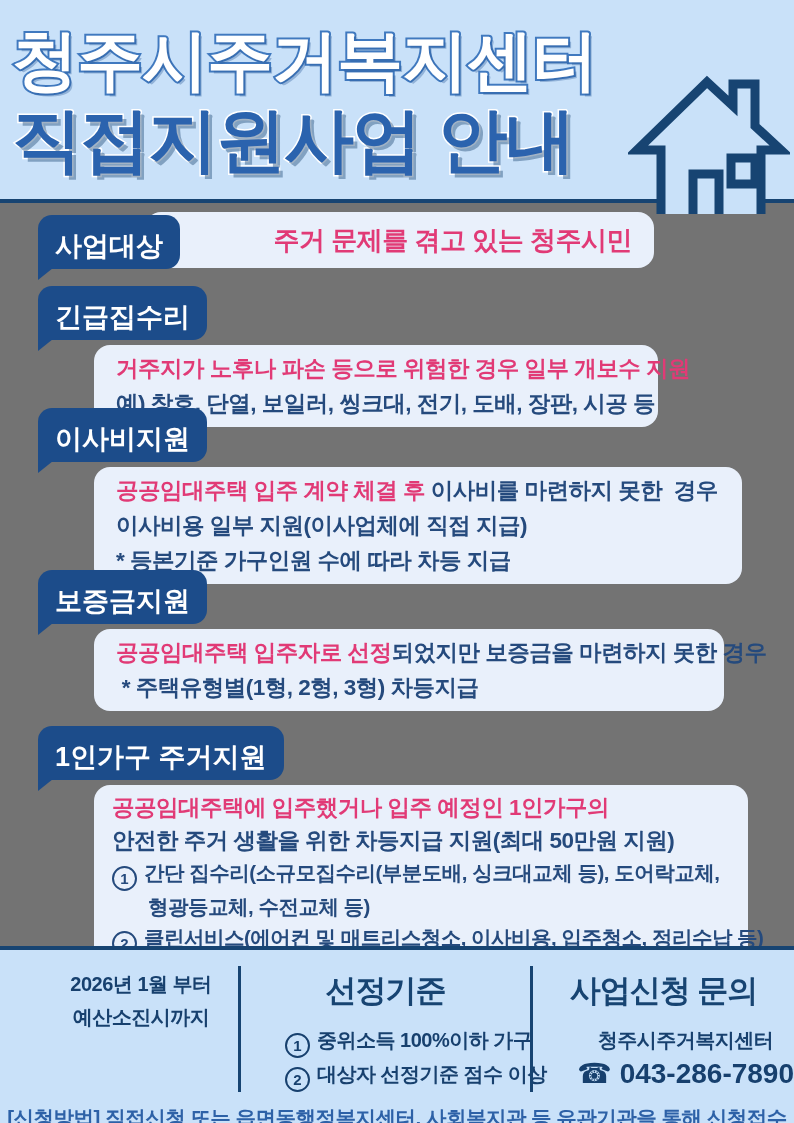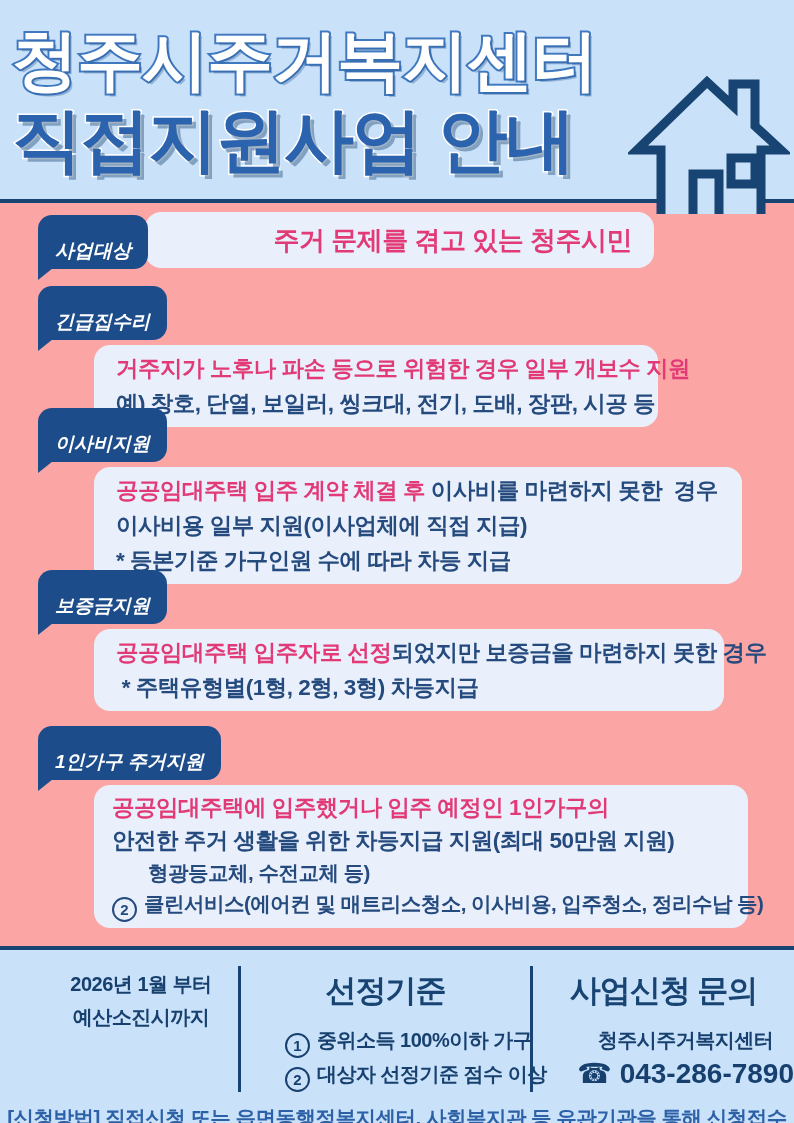--- a/index.html
+++ b/index.html
@@ -1,18 +1,18 @@
 <!DOCTYPE html>
 <html lang="ko" style="--c-header_bg: #c9e1f9; --c-navy: #174472; --c-badge: #1c4c8a; --c-box: #e9f0fb; --c-pink: #e13a76; --c-text: #254a7d; --c-band_text: #17406e; --c-method: #2d61a7; --c-title_fill: #2b63ae; --c-title_outline: #4079bf;"><head>
 <meta charset="utf-8">
 <style>
   html,body { margin:0; padding:0; background:#e9e9e9; }
   .page {
     position:relative; width:794px; height:1123px; margin:0 auto;
-    background:#fca5a5; overflow:hidden;
+    background:#737373; overflow:hidden;
     font-family:"Liberation Sans","DejaVu Sans",sans-serif;
     color:var(--c-text,#254a7d);
   }
   
   .header {
     position:absolute; top:0; left:0; right:0; height:199px;
     background:var(--c-header_bg,#c9e1f9);
     border-bottom:4px solid var(--c-navy,#174472);
   }
   .title1 {
@@ -28,22 +28,22 @@
     color:var(--c-title_fill,#2b63ae); -webkit-text-stroke:3px #ffffff;
     paint-order:stroke fill;
     text-shadow:4px 4px 0 rgba(23,64,110,.40);
   }
   .house { position:absolute; top:72px; right:4px; width:162px; height:146px; z-index:5; }
   
   .s { position:absolute; left:38px; }
   .badge {
     position:relative; display:inline-block; z-index:2;
     background:var(--c-badge,#1c4c8a); color:#ffffff;
-    font-size:19px; font-weight:900; line-height:1; white-space:pre;
-    padding:26px 17px 9px; border-radius:14px 14px 14px 0;font-style:italic;
+    font-size:27px; font-weight:900; line-height:1; white-space:pre;
+    padding:18px 17px 9px; border-radius:14px 14px 14px 0;
   }
   .badge::after {
     content:""; position:absolute; left:0; bottom:-11px; width:0; height:0;
     border-top:12px solid var(--c-badge,#1c4c8a);
     border-right:15px solid transparent;
   }
   .box {
     background:var(--c-box,#e9f0fb); border-radius:16px;
     box-sizing:border-box; padding:6px 22px; margin:5px 0 0 56px;
   }
@@ -134,20 +134,21 @@
       <div class="line"><span class="pink">공공임대주택 입주자로 선정</span><span>되었지만 보증금을 마련하지 못한 경우</span></div>
       <div class="line"> * 주택유형별(1형, 2형, 3형) 차등지급</div>
     </div>
   </section>
 
   <section class="s s5">
     <div class="badge">1인가구 주거지원</div>
     <div class="box">
       <div class="line pink">공공임대주택에 입주했거나 입주 예정인 1인가구의</div>
       <div class="line">안전한 주거 생활을 위한 차등지급 지원(최대 50만원 지원)</div>
+      <div class="line item"><span class="num">1</span><span>간단 집수리(소규모집수리(부분도배, 싱크대교체 등), 도어락교체,</span></div>
       <div class="line item item-cont">형광등교체, 수전교체 등)</div>
       <div class="line item"><span class="num">2</span><span>클린서비스(에어컨 및 매트리스청소, 이사비용, 입주청소, 정리수납 등)</span></div>
     </div>
   </section>
 
   <footer class="band">
     <div class="cols">
       <div class="col col1">
         <div class="col-line">2026년 1월 부터</div>
         <div class="col-line">예산소진시까지</div>

